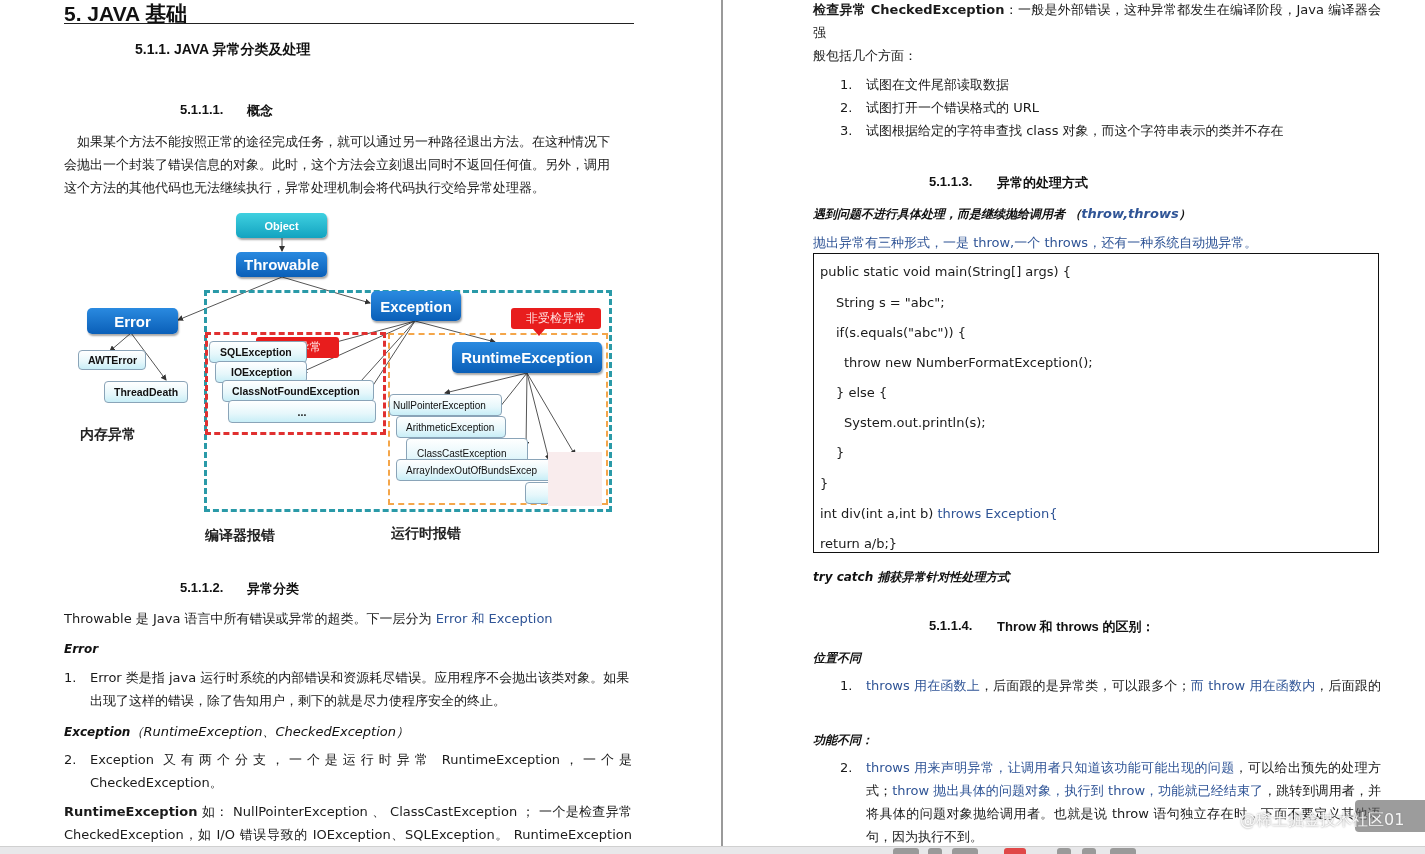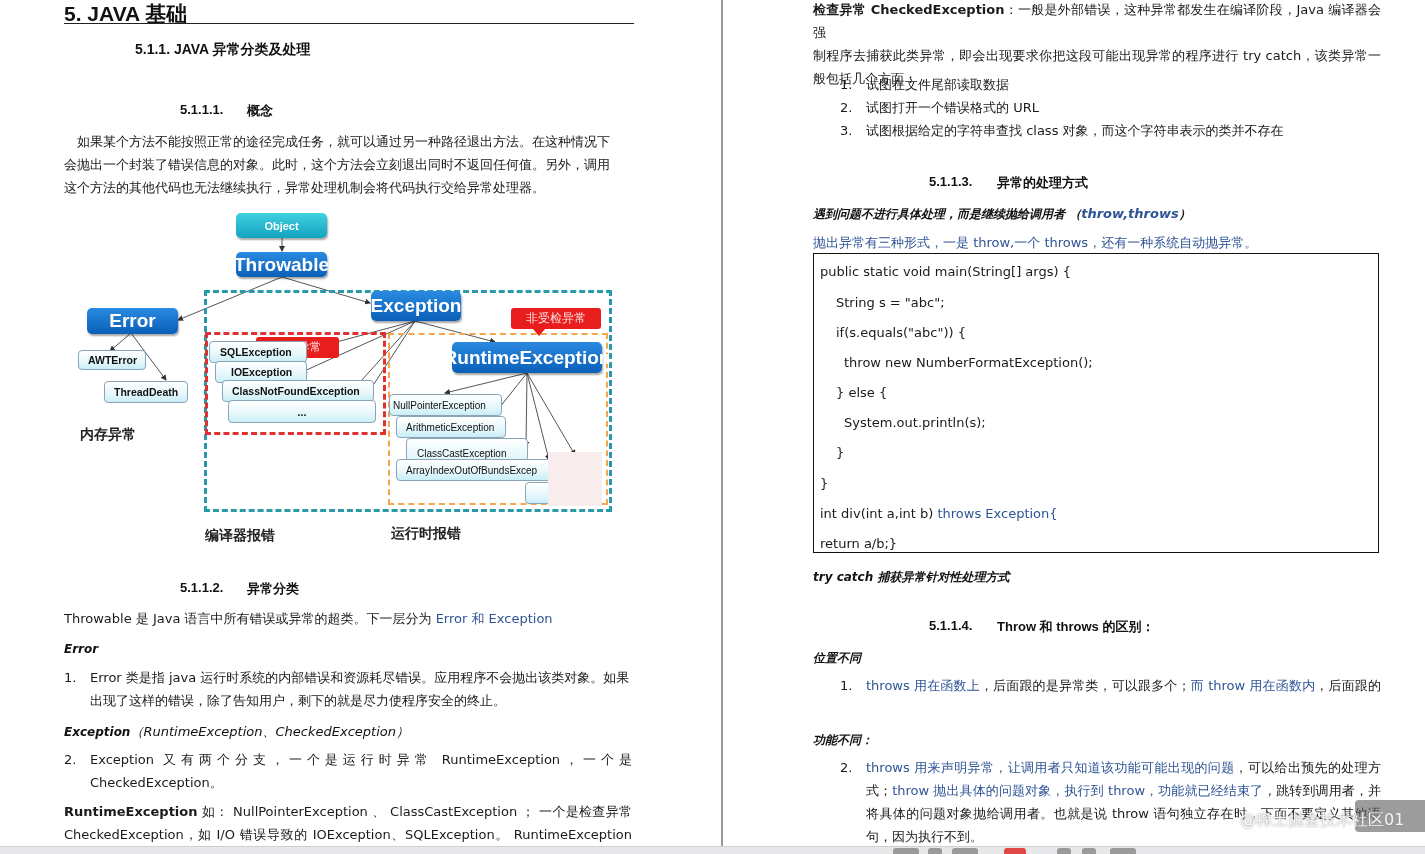--- a/index.html
+++ b/index.html
@@ -17,21 +17,21 @@
   .blue{color:#2f5496;}
   .bi{font-weight:bold;font-style:italic;font-size:12px;}
   .it{font-style:italic;}
   .b{font-weight:bold;}
   .para{position:absolute;font-size:13px;line-height:23px;color:#1a1a1a;}
   .just{text-align:justify;text-align-last:justify;}
   
   .node{position:absolute;border-radius:5px;color:#fff;font-family:"Liberation Sans",sans-serif;font-weight:bold;
         display:flex;align-items:center;justify-content:center;box-shadow:1px 2px 2px rgba(0,0,0,.35);}
   .node-teal{background:linear-gradient(#3fd0e0,#13a3c0);font-size:11px;}
-  .node-blue{background:linear-gradient(#2a8ae0,#0a5fb8);font-size:19px;}
+  .node-blue{background:linear-gradient(#2a8ae0,#0a5fb8);font-size:15px;}
   .leaf{position:absolute;border:1px solid #8aa4b8;border-radius:4px;background:linear-gradient(#ffffff,#e6f7fb 60%,#c8eef7);
         font-family:"Liberation Sans",sans-serif;font-size:10px;color:#111;display:flex;align-items:center;padding-left:9px;box-sizing:border-box;}
   .leaf-bold{font-weight:bold;font-size:10.5px;}
   .callout{position:absolute;background:#e81d1d;color:#ffdede;font-size:12px;border-radius:3px;display:flex;align-items:center;justify-content:center;}
   .callout:after{content:"";position:absolute;bottom:-7px;left:22px;border-left:6px solid transparent;border-right:6px solid transparent;border-top:7px solid #e81d1d;}
   .dash-teal{position:absolute;border:3px dashed #2a9aa8;}
   .dash-red{position:absolute;border:3px dashed #e03030;}
   .dash-orange{position:absolute;border:2px dashed #f4a64a;}
   .diag-label{position:absolute;font-family:"Liberation Sans",sans-serif;font-weight:bold;font-size:14px;color:#222;}
   .codebox{position:absolute;left:813px;top:253px;width:566px;height:300px;border:1px solid #111;box-sizing:border-box;}
@@ -146,21 +146,20 @@
     <div class="just"><span class="b">RuntimeException</span><span> 如： NullPointerException 、 ClassCastException ； 一个是检查异常</span></div>
     <div class="just">CheckedException，如 I/O 错误导致的 IOException、SQLException。 RuntimeException 是</div>
   </div>
 </div>
 
 <div class="divider"></div>
 
 <div>
   <div class="para" style="left:813px;top:-2px;width:568px;">
     <div class="just"><span class="b">检查异常 CheckedException</span><span>：一般是外部错误，这种异常都发生在编译阶段，Java 编译器会强</span></div>
-    <div class="just">制程序去捕获此类异常，即会出现要求你把这段可能出现异常的程序进行 try catch，该类异常一</div>
     <div>般包括几个方面：</div>
   </div>
 
   <div class="abs body" style="left:840px;top:73px;"><span>1.</span></div>
   <div class="abs body" style="left:866px;top:73px;">试图在文件尾部读取数据</div>
   <div class="abs body" style="left:840px;top:96px;"><span>2.</span></div>
   <div class="abs body" style="left:866px;top:96px;">试图打开一个错误格式的 URL</div>
   <div class="abs body" style="left:840px;top:119px;"><span>3.</span></div>
   <div class="abs body" style="left:866px;top:119px;">试图根据给定的字符串查找 class 对象，而这个字符串表示的类并不存在</div>
 

